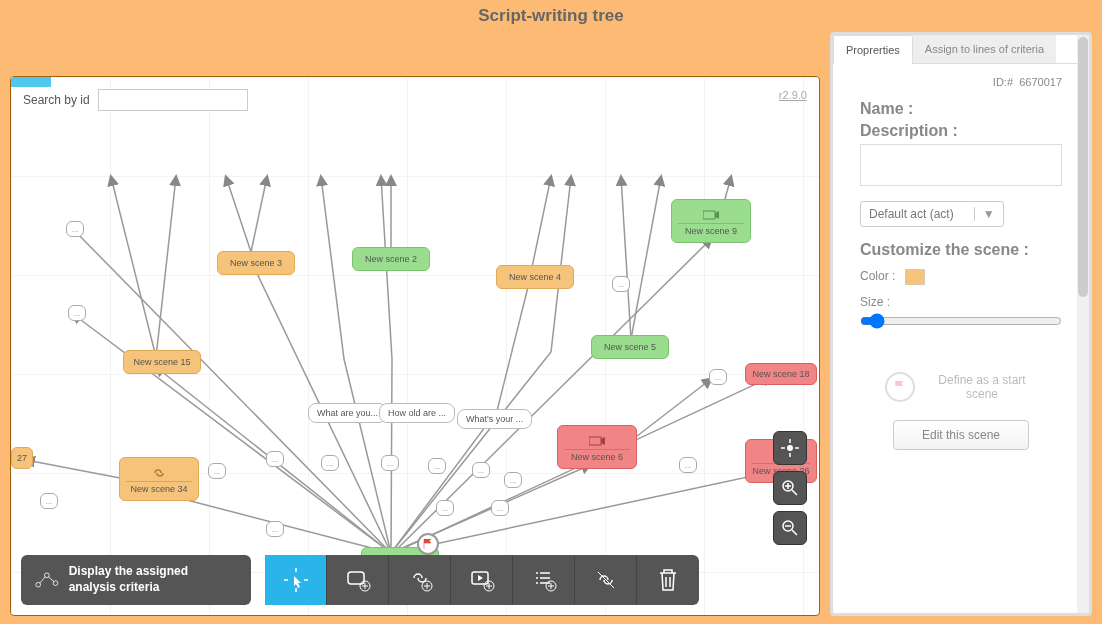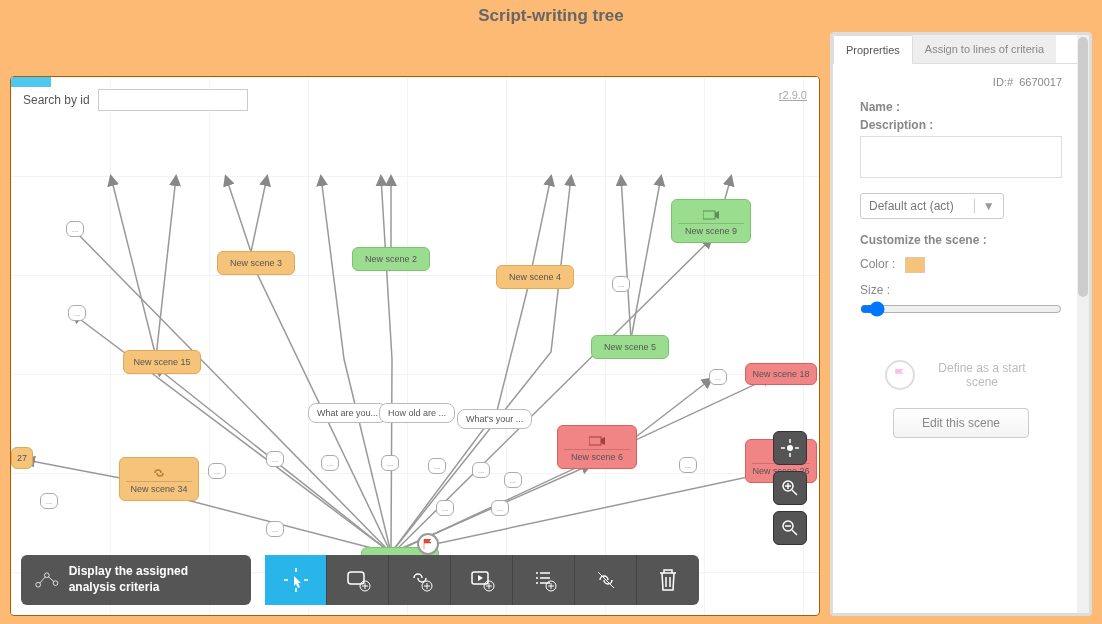--- a/index.html
+++ b/index.html
@@ -34,21 +34,21 @@
 .toolbar { background: #555; border-radius: 6px; display: flex; }
 .tool { width: 62px; height: 50px; display: flex; align-items: center; justify-content: center; border-right: 1px solid #444; cursor: pointer; color: #fff; }
 .tool:last-child { border-right: none; }
 .tool.active { background: #29b4ea; }
 .tabs { display: flex; border-bottom: 1px solid #ddd; }
 .tab { padding: 8px 12px; font-size: 11px; color: #888; cursor: pointer; }
 .tab.active { background: #fff; color: #555; border: 1px solid #ddd; border-bottom: none; border-radius: 2px 2px 0 0; margin-bottom: -1px; }
 .tab:not(.active) { background: #eee; }
 .panel { padding: 12px 27px; color: #888; }
 .panel .idline { text-align: right; font-size: 11px; margin-bottom: 12px; }
-.panel label { display: block; font-weight: bold; margin-bottom: 4px; font-size: 12px; }
+.panel label { display: block; font-weight: bold; margin-bottom: 4px; font-size: 16px; }
 .panel input[type=text], .panel textarea { width: 100%; border: 1px solid #ddd; padding: 4px; font-size: 12px; margin-bottom: 12px; color: #aaa; }
 .panel textarea { height: 42px; resize: none; }
 .select { border: 1px solid #ccc; border-radius: 3px; padding: 5px 8px; display: inline-flex; align-items: center; gap: 20px; margin-bottom: 14px; cursor: pointer; color: #777; }
 .select .arrow { border-left: 1px solid #ccc; padding-left: 8px; color: #999; }
 .color-swatch { width: 20px; height: 16px; background: #f6c37a; border: 1px dashed #ccc; display: inline-block; vertical-align: middle; margin-left: 6px; }
 .slider { width: 100%; margin-top: 4px; }
 .start-scene { display: flex; align-items: center; gap: 12px; margin-top: 40px; justify-content: center; color: #bbb; }
 .start-scene .circle { width: 30px; height: 30px; border: 2px solid #ddd; border-radius: 50%; display: flex; align-items: center; justify-content: center; }
 .edit-btn { display: block; margin: 18px auto 0; border: 1px solid #ccc; background: linear-gradient(#fff,#f3f3f3); border-radius: 4px; padding: 7px 28px; cursor: pointer; color: #888; font-size: 12px; }
 .scroll-track { position: absolute; right: 0; top: 0; bottom: 0; width: 12px; background: #f0f0f0; }

